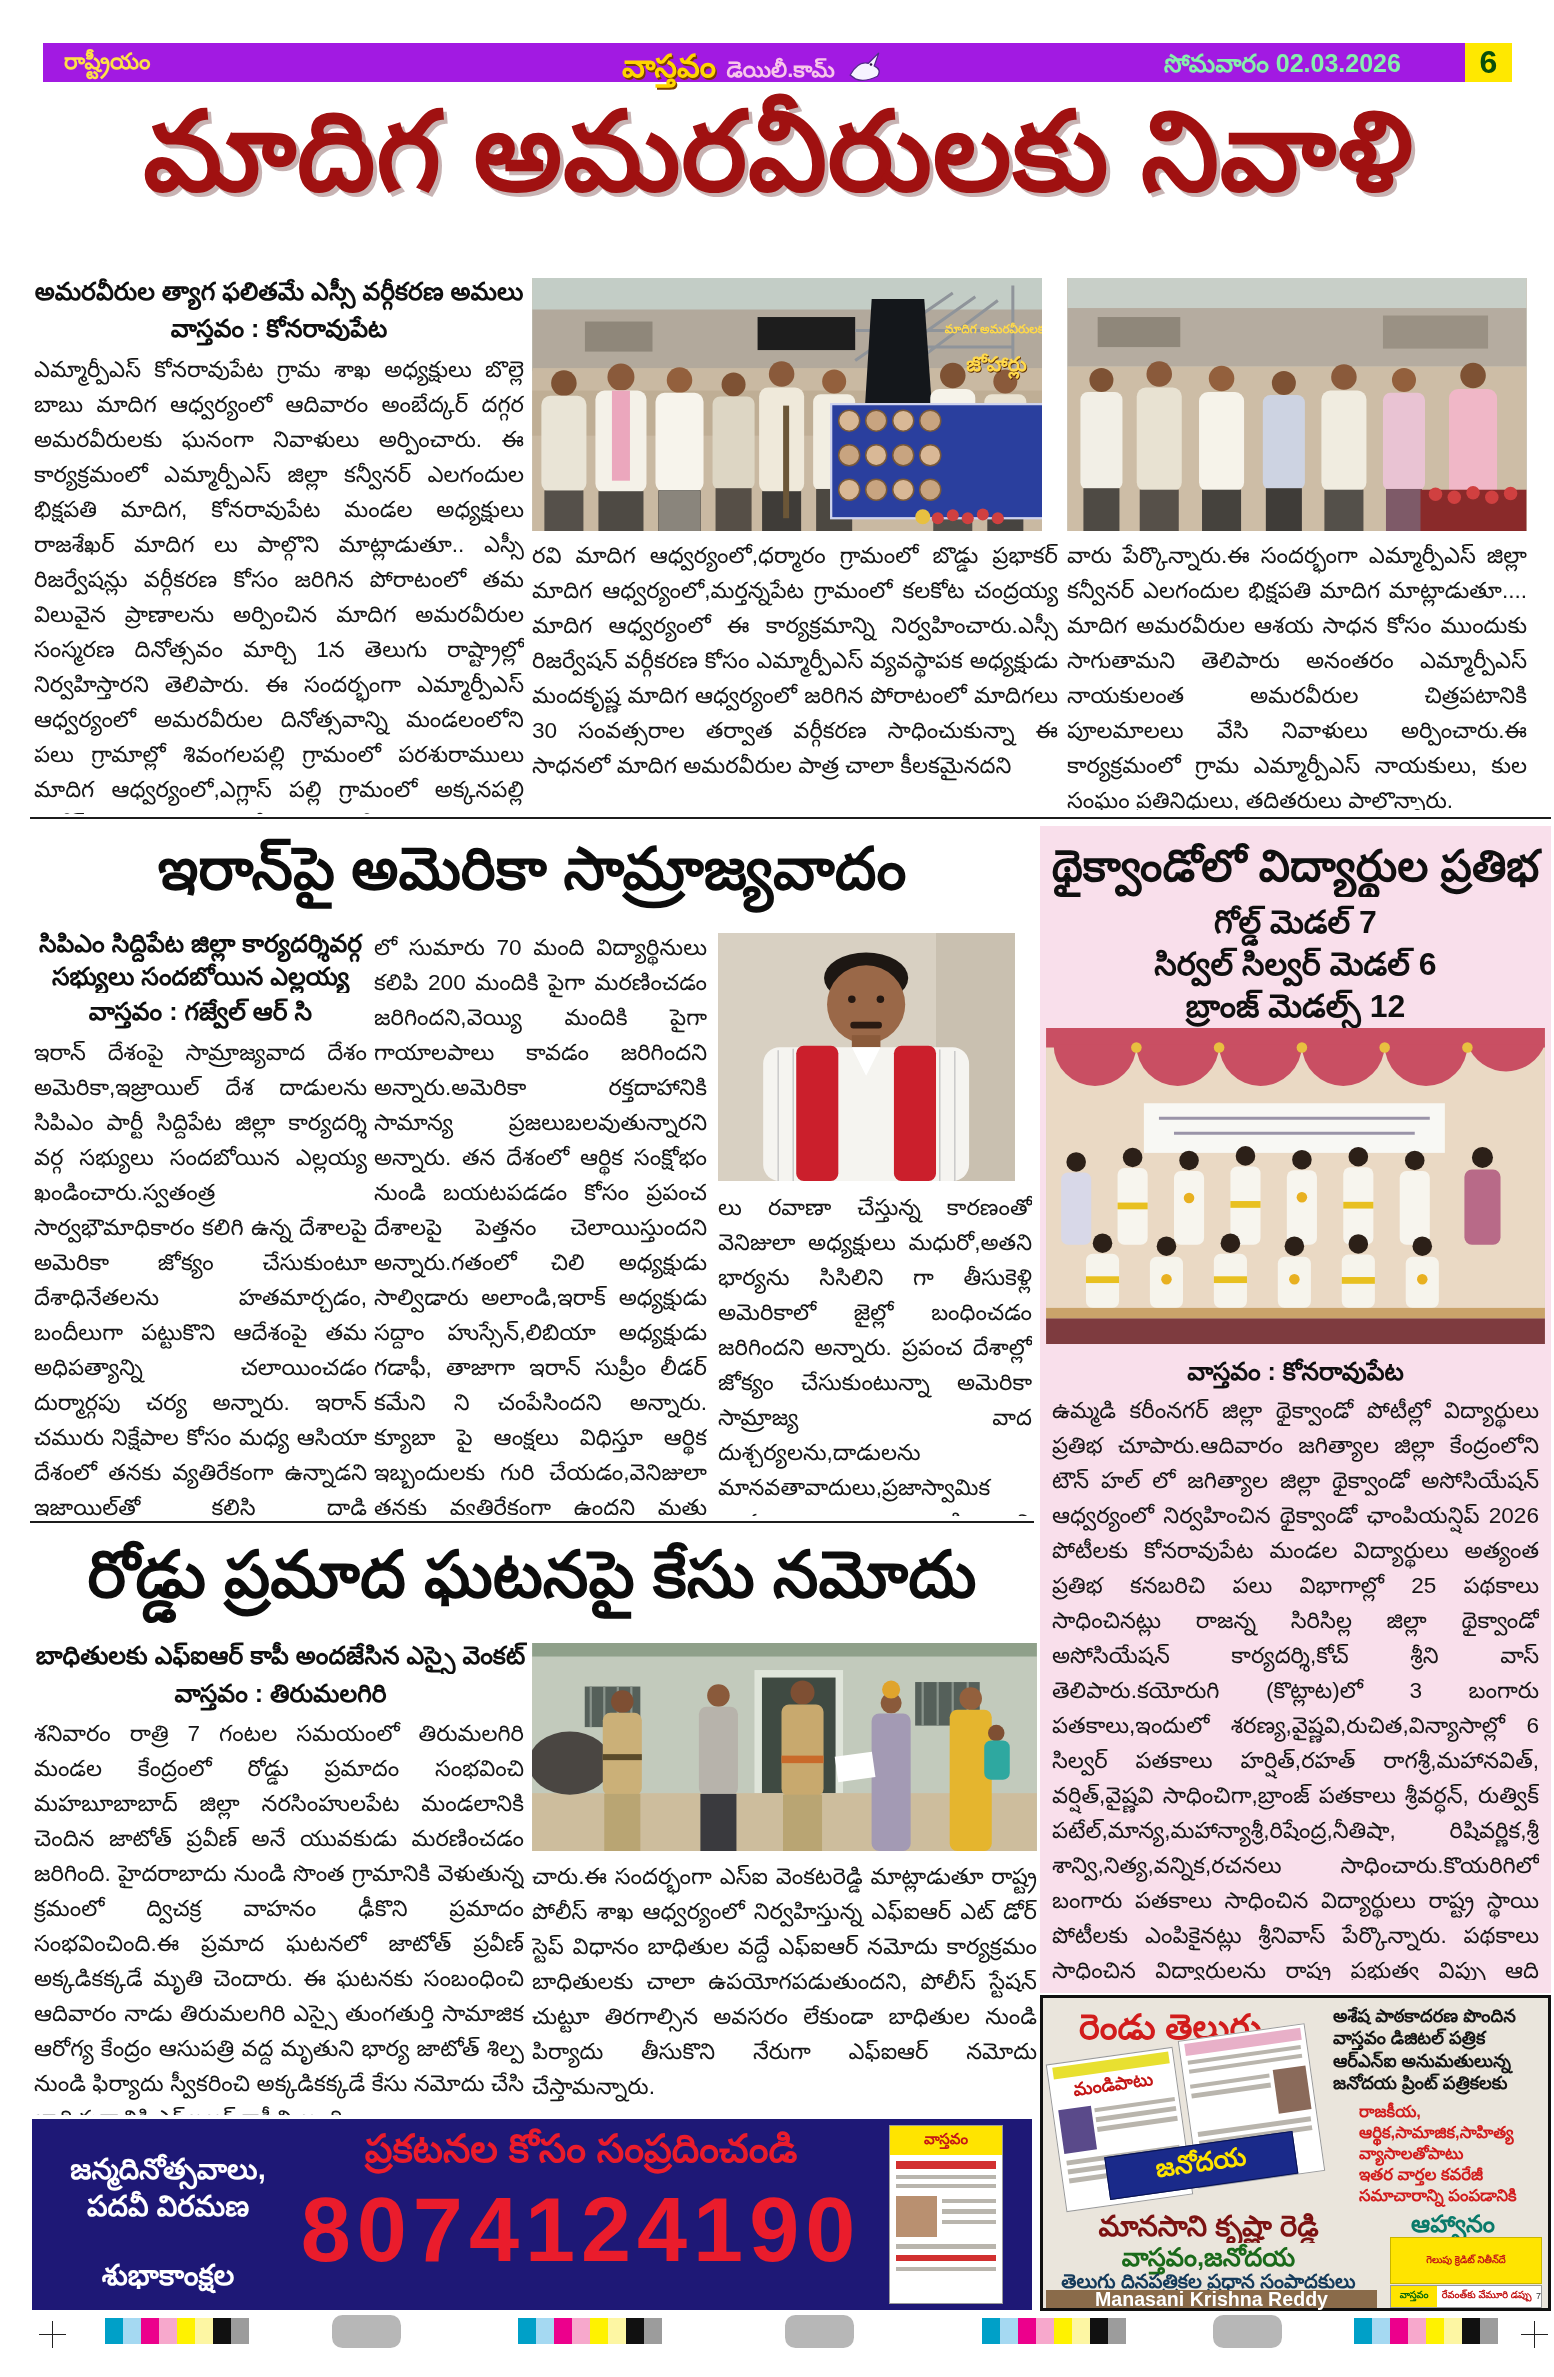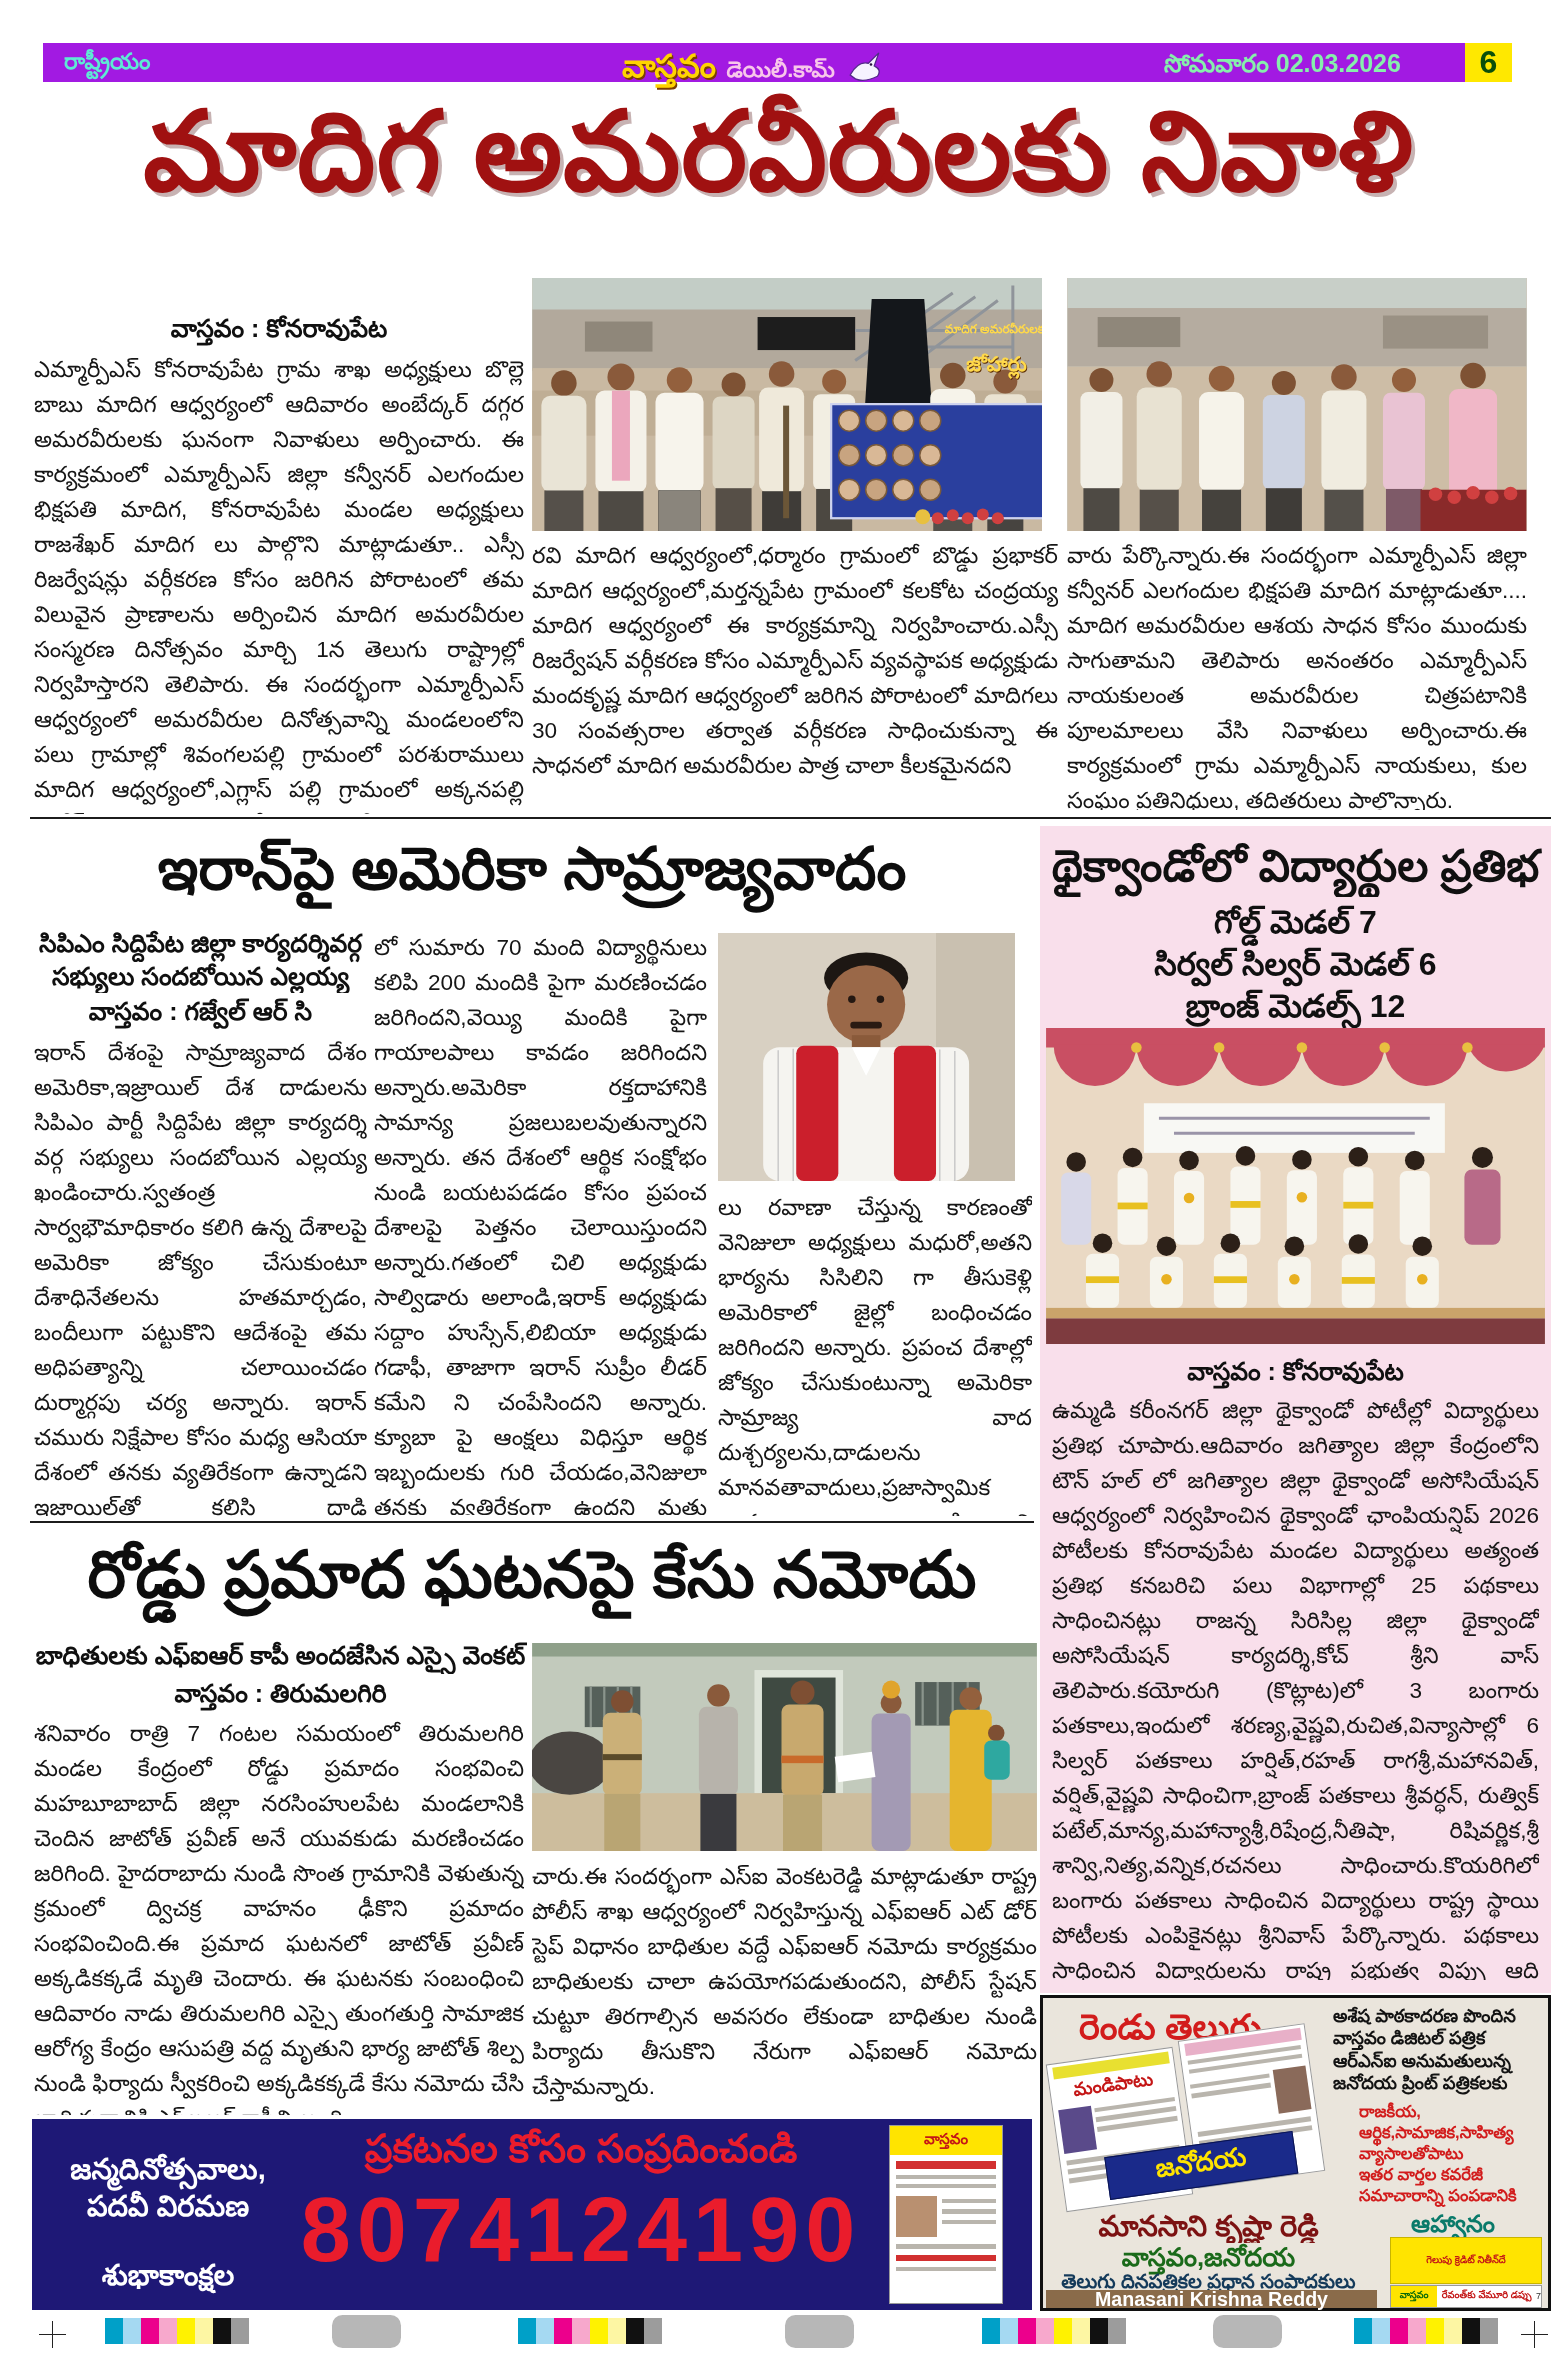--- a/index.html
+++ b/index.html
@@ -4,21 +4,21 @@
 <style>
   html,body{margin:0;padding:0;background:#ffffff;}
   .page{position:relative;width:1555px;height:2377px;background:#ffffff;
         font-family:"Liberation Sans","DejaVu Sans",sans-serif;color:#141414;overflow:hidden;}
   .abs{position:absolute;}
   .c{text-align:center;}
   .j{text-align:justify;}
   .clip{overflow:hidden;}
   
   .hbar{background:#a21ae2;}
-  .section-lab{font-size:22.6px;font-weight:bold;color:#5eead4;}
+  .section-lab{font-size:22.6px;font-weight:bold;color:#fde047;}
   .mast{font-size:32px;font-weight:bold;color:#ffd400;text-shadow:1.5px 1.5px 0 #7a3e00;}
   .mast-suf{font-size:22px;font-weight:bold;color:#f8c6ea;}
   .hdate{font-size:25px;font-weight:bold;color:#86efac;}
   .pagebox{background:#ffe800;display:flex;align-items:center;justify-content:center;
            font-size:32px;font-weight:bold;color:#0a4f0a;}
   
   .mainhead{font-size:111px;line-height:137px;font-weight:bold;color:#a01111;
             text-shadow:3.8px 3.8px 0 rgba(70,0,0,.30);letter-spacing:0.8px;}
   .h2head{font-size:59px;line-height:84px;font-weight:bold;color:#0d0d0d;}
   .h4head{font-size:65px;line-height:96px;font-weight:bold;color:#0d0d0d;}
@@ -82,20 +82,21 @@
       </span>
     </div>
     <div class="abs hdate" style="left:1121px;top:6px;">సోమవారం 02.03.2026</div>
   </div>
   <div class="abs pagebox" style="left:1465px;top:43px;width:47px;height:39px;">
     <span>6</span>
   </div>
 
   <div class="abs mainhead c clip" style="left:30px;top:84px;width:1497px;height:143px;">మాదిగ అమరవీరులకు నివాళి</div>
 
+  <div class="abs subh c clip" style="left:34px;top:277px;width:490px;height:35px;">అమరవీరుల త్యాగ ఫలితమే ఎస్సీ వర్గీకరణ అమలు</div>
   <div class="abs datel c" style="left:34px;top:314px;width:490px;">వాస్తవం : కోనరావుపేట</div>
   <div class="abs body-t j clip" style="left:34px;top:352px;width:490px;height:462px;">ఎమ్మార్పీఎస్ కోనరావుపేట గ్రామ శాఖ అధ్యక్షులు బొల్లె బాబు మాదిగ ఆధ్వర్యంలో ఆదివారం అంబేద్కర్ దగ్గర అమరవీరులకు ఘనంగా నివాళులు అర్పించారు. ఈ కార్యక్రమంలో ఎమ్మార్పీఎస్ జిల్లా కన్వీనర్ ఎలగందుల భిక్షపతి మాదిగ, కోనరావుపేట మండల అధ్యక్షులు రాజశేఖర్ మాదిగ లు పాల్గొని మాట్లాడుతూ.. ఎస్సీ రిజర్వేషన్లు వర్గీకరణ కోసం జరిగిన పోరాటంలో తమ విలువైన ప్రాణాలను అర్పించిన మాదిగ అమరవీరుల సంస్మరణ దినోత్సవం మార్చి 1న తెలుగు రాష్ట్రాల్లో నిర్వహిస్తారని తెలిపారు. ఈ సందర్భంగా ఎమ్మార్పీఎస్ ఆధ్వర్యంలో అమరవీరుల దినోత్సవాన్ని మండలంలోని పలు గ్రామాల్లో శివంగలపల్లి గ్రామంలో పరశురాములు మాదిగ ఆధ్వర్యంలో,ఎగ్లాస్ పల్లి గ్రామంలో అక్కనపల్లి సురేష్ మాదిగ ఆధ్వర్యంలో,వెంకట్రావు పేట కుమురి</div>
 
   <div class="abs photo clip" style="left:532px;top:278px;width:510px;height:253px;">
     <svg width="527" height="253" viewBox="0 0 701 337">
       <rect x="0" y="0" width="701" height="125" fill="#c3cdc6"></rect>
       <rect x="0" y="42" width="701" height="82" fill="#b2a99c"></rect>
       <rect x="300" y="52" width="130" height="44" fill="#1d1d1d"></rect>
       <rect x="70" y="58" width="90" height="40" fill="#8f877a"></rect>
       <g stroke="#8f949a" stroke-width="4" fill="none">

